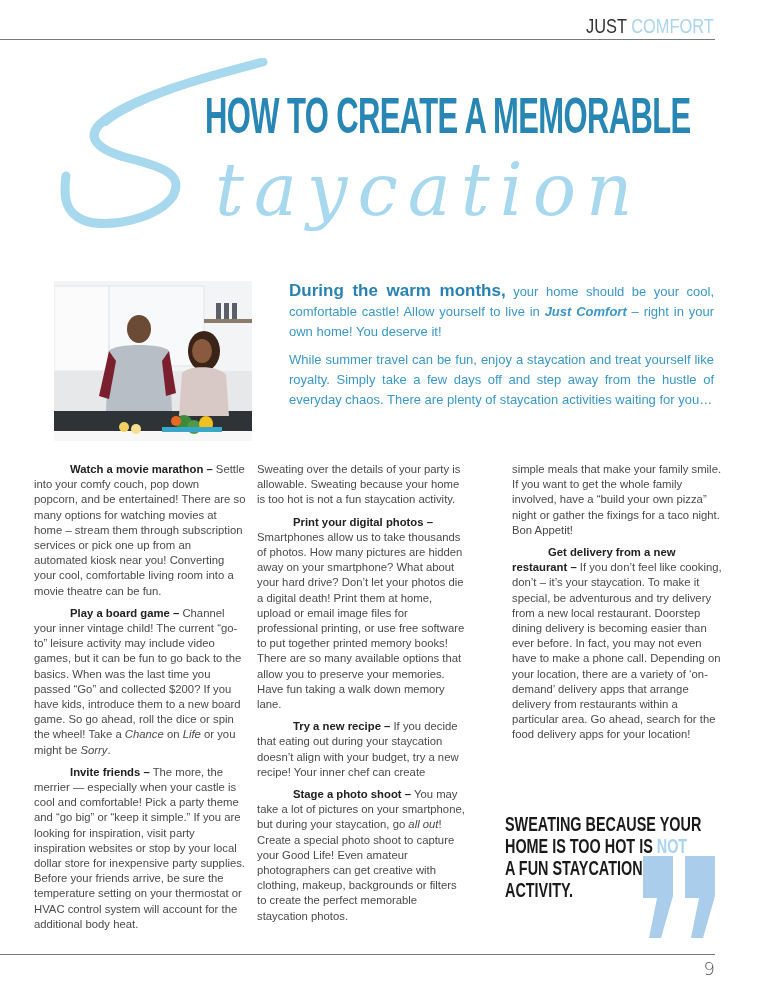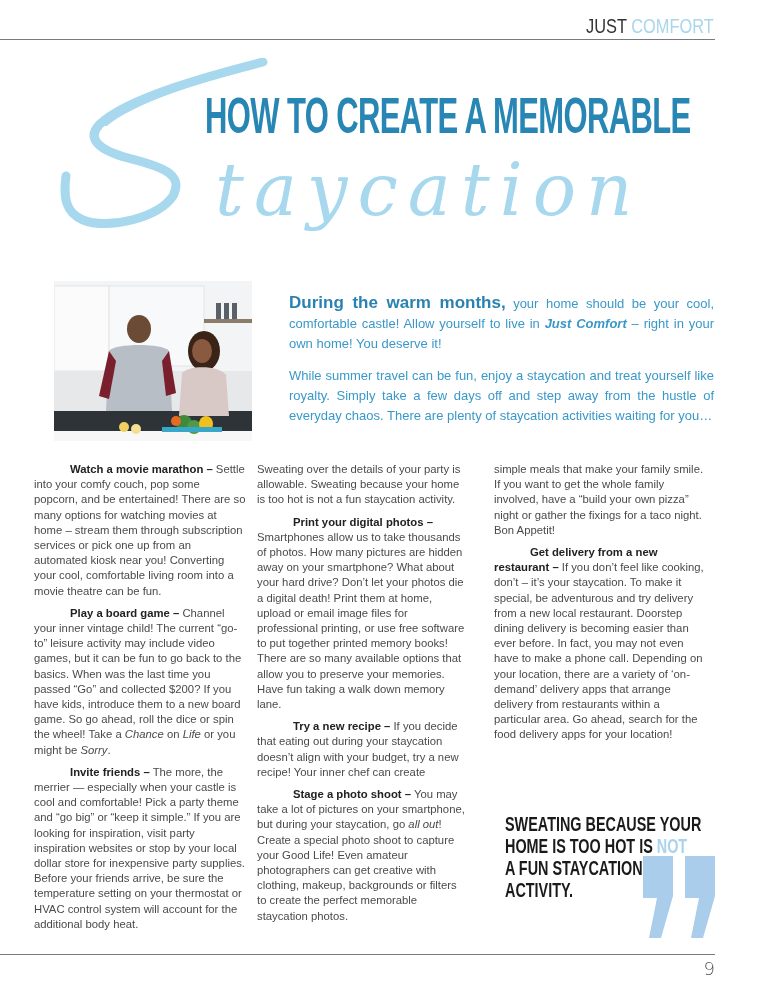--- a/index.html
+++ b/index.html
@@ -13,29 +13,29 @@
   .rule.bottom { top:954px; width:715px; }
   .page-number { position:absolute; right:53px; top:958px; font-size:18px; color:#555; font-family:"DejaVu Sans", sans-serif; font-weight:300; }
 
   .big-s { position:absolute; left:58px; top:58px; width:230px; height:180px; }
   .title-line1 { position:absolute; left:205px; top:86px; font-family:"Liberation Sans", sans-serif; font-weight:bold; font-size:50px; color:#2786b4; letter-spacing:-1px; transform:scaleX(0.62); transform-origin:left top; white-space:nowrap; line-height:60px; }
   .title-line2 { position:absolute; left:215px; top:140px; font-family:"DejaVu Serif", serif; font-style:italic; font-size:72px; color:#a7d8ee; letter-spacing:10px; line-height:100px; white-space:nowrap; }
 
   .photo { position:absolute; left:54px; top:281px; width:198px; height:160px; overflow:hidden; background:#e9ecee; }
 
   .intro { position:absolute; left:289px; top:281px; width:425px; color:#3a98c9; font-size:13px; line-height:20px; text-align:justify; }
-  .intro p { margin:12px 0 8px 0; }
+  .intro p { margin:0 0 8px 0; }
   .intro .lead { font-weight:bold; color:#2a82b2; font-size:17px; }
 
   .col { position:absolute; top:462px; width:212px; font-size:11.3px; line-height:15.2px; color:#4a4a4a; }
   .col p { margin:0 0 7px 0; }
   .col b { color:#222;margin-left:36px; }
   .col1 { left:34px; }
   .col2 { left:257px; }
-  .col3 { left:494px; }
+  .col3 { left:512px; }
 
   .pull-quote { position:absolute; left:505px; top:813px; width:200px; font-family:"Liberation Sans", sans-serif; font-weight:bold; font-size:20px; line-height:22px; color:#1a1a1a; transform:scaleX(0.72); transform-origin:left top; white-space:nowrap; }
   .pull-quote .accent { color:#a9d3ef; }
   .quote-mark { position:absolute; left:643px; top:856px; width:76px; height:82px; }
 </style>
 </head>
 <body>
 
 <div class="header-brand"><span class="b1">JUST </span><span class="b2">COMFORT</span></div>
 <div class="rule top"></div>
@@ -75,21 +75,21 @@
     <circle cx="82" cy="148" r="5" fill="#f4e090"></circle>
   </svg>
 </div>
 
 <div class="intro">
   <p><span class="lead">During the warm months,</span><span> your home should be your cool, comfortable castle! Allow yourself to live in </span><i style="font-weight:bold;">Just Comfort</i><span> – right in your own home! You deserve it!</span></p>
   <p>While summer travel can be fun, enjoy a staycation and treat yourself like royalty. Simply take a few days off and step away from the hustle of everyday chaos. There are plenty of staycation activities waiting for you…</p>
 </div>
 
 <div class="col col1">
-  <p><b>Watch a movie marathon –</b><span> Settle into your comfy couch, pop some popcorn, and be entertained! There are so many options for watching movies at home – stream them through subscription services or pick one up from an automated kiosk near you! Converting your cool, comfortable living room into a movie theatre can be fun.</span></p>
+  <p><b>Watch a movie marathon –</b><span> Settle into your comfy couch, pop down popcorn, and be entertained! There are so many options for watching movies at home – stream them through subscription services or pick one up from an automated kiosk near you! Converting your cool, comfortable living room into a movie theatre can be fun.</span></p>
   <p><b>Play a board game –</b><span> Channel your inner vintage child! The current “go-to” leisure activity may include video games, but it can be fun to go back to the basics. When was the last time you passed “Go” and collected $200? If you have kids, introduce them to a new board game. So go ahead, roll the dice or spin the wheel! Take a </span><i>Chance</i><span> on </span><i>Life</i><span> or you might be </span><i>Sorry</i><span>.</span></p>
   <p><b>Invite friends –</b><span>  The more, the merrier — especially when your castle is cool and comfortable! Pick a party theme and “go big” or “keep it simple.” If you are looking for inspiration, visit party inspiration websites or stop by your local dollar store for inexpensive party supplies. Before your friends arrive, be sure the temperature setting on your thermostat or HVAC control system will account for the additional body heat.</span></p>
 </div>
 
 <div class="col col2">
   <p>Sweating over the details of your party is allowable. Sweating because your home is too hot is not a fun staycation activity.</p>
   <p><b>Print your digital photos –</b><span> Smartphones allow us to take thousands of photos. How many pictures are hidden away on your smartphone? What about your hard drive?  Don’t let your photos die a digital death! Print them at home, upload or email image files for professional printing, or use free software to put together printed memory books! There are so many available options that allow you to preserve your memories. Have fun taking a walk down memory lane.</span></p>
   <p><b>Try a new recipe –</b><span>  If you decide that eating out during your staycation doesn’t align with your budget, try a new recipe! Your inner chef can create</span></p>
   <p><b>Stage a photo shoot –</b><span>  You may take a lot of pictures on your smartphone, but during your staycation, go </span><i>all out</i><span>! Create a special photo shoot to capture your Good Life! Even amateur photographers can get creative with clothing, makeup, backgrounds or filters to create the perfect memorable staycation photos.</span></p>
 </div>

